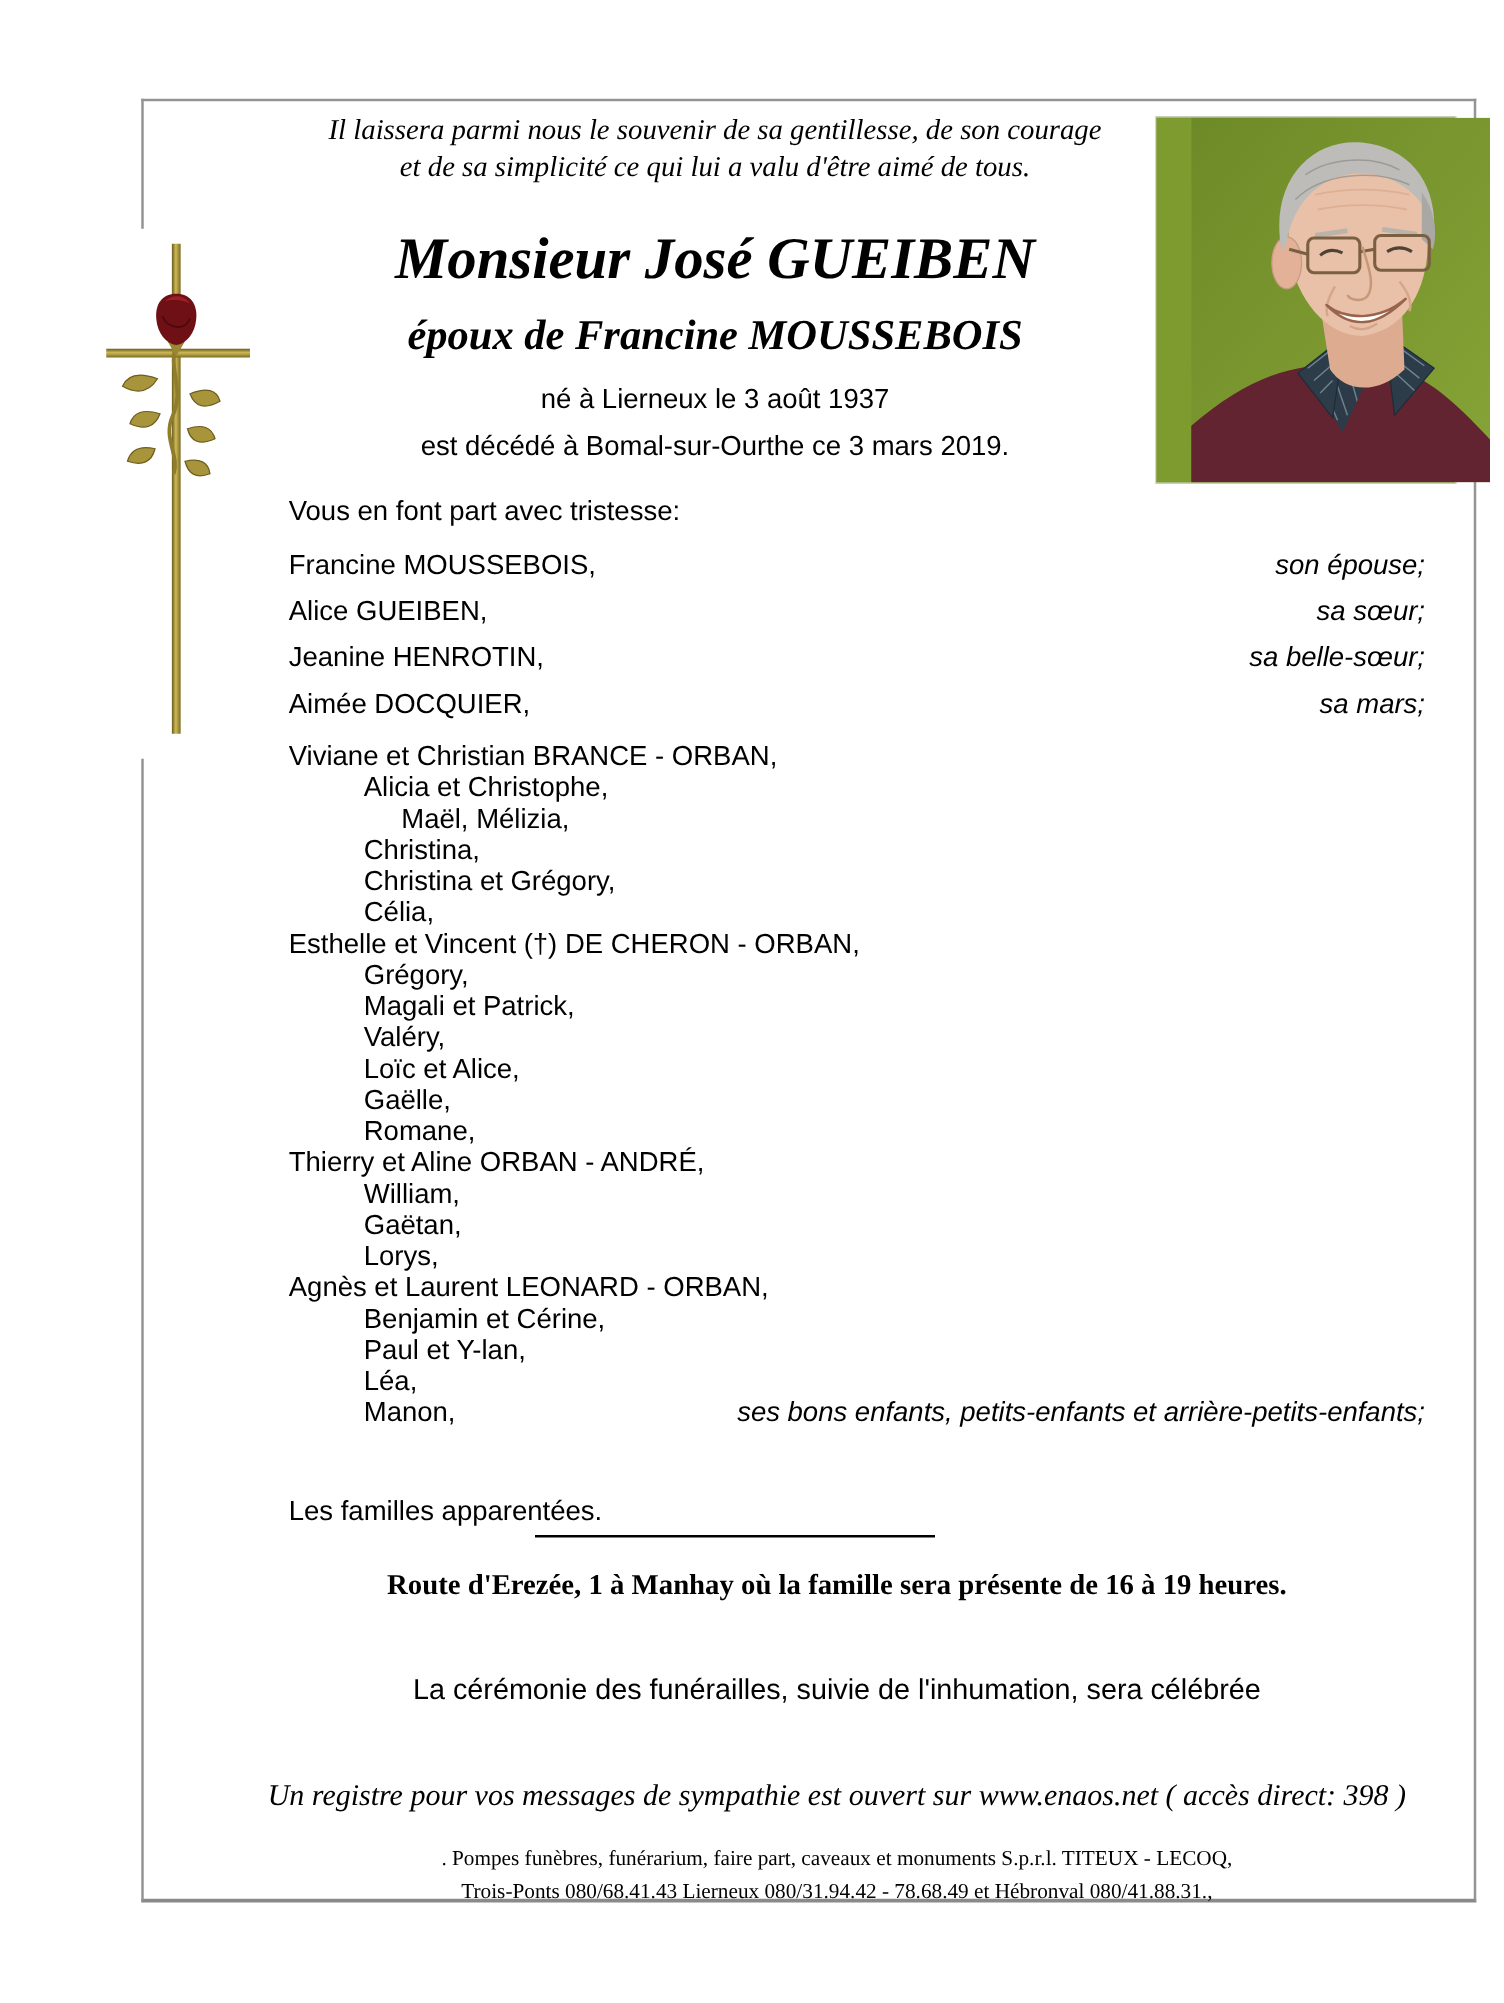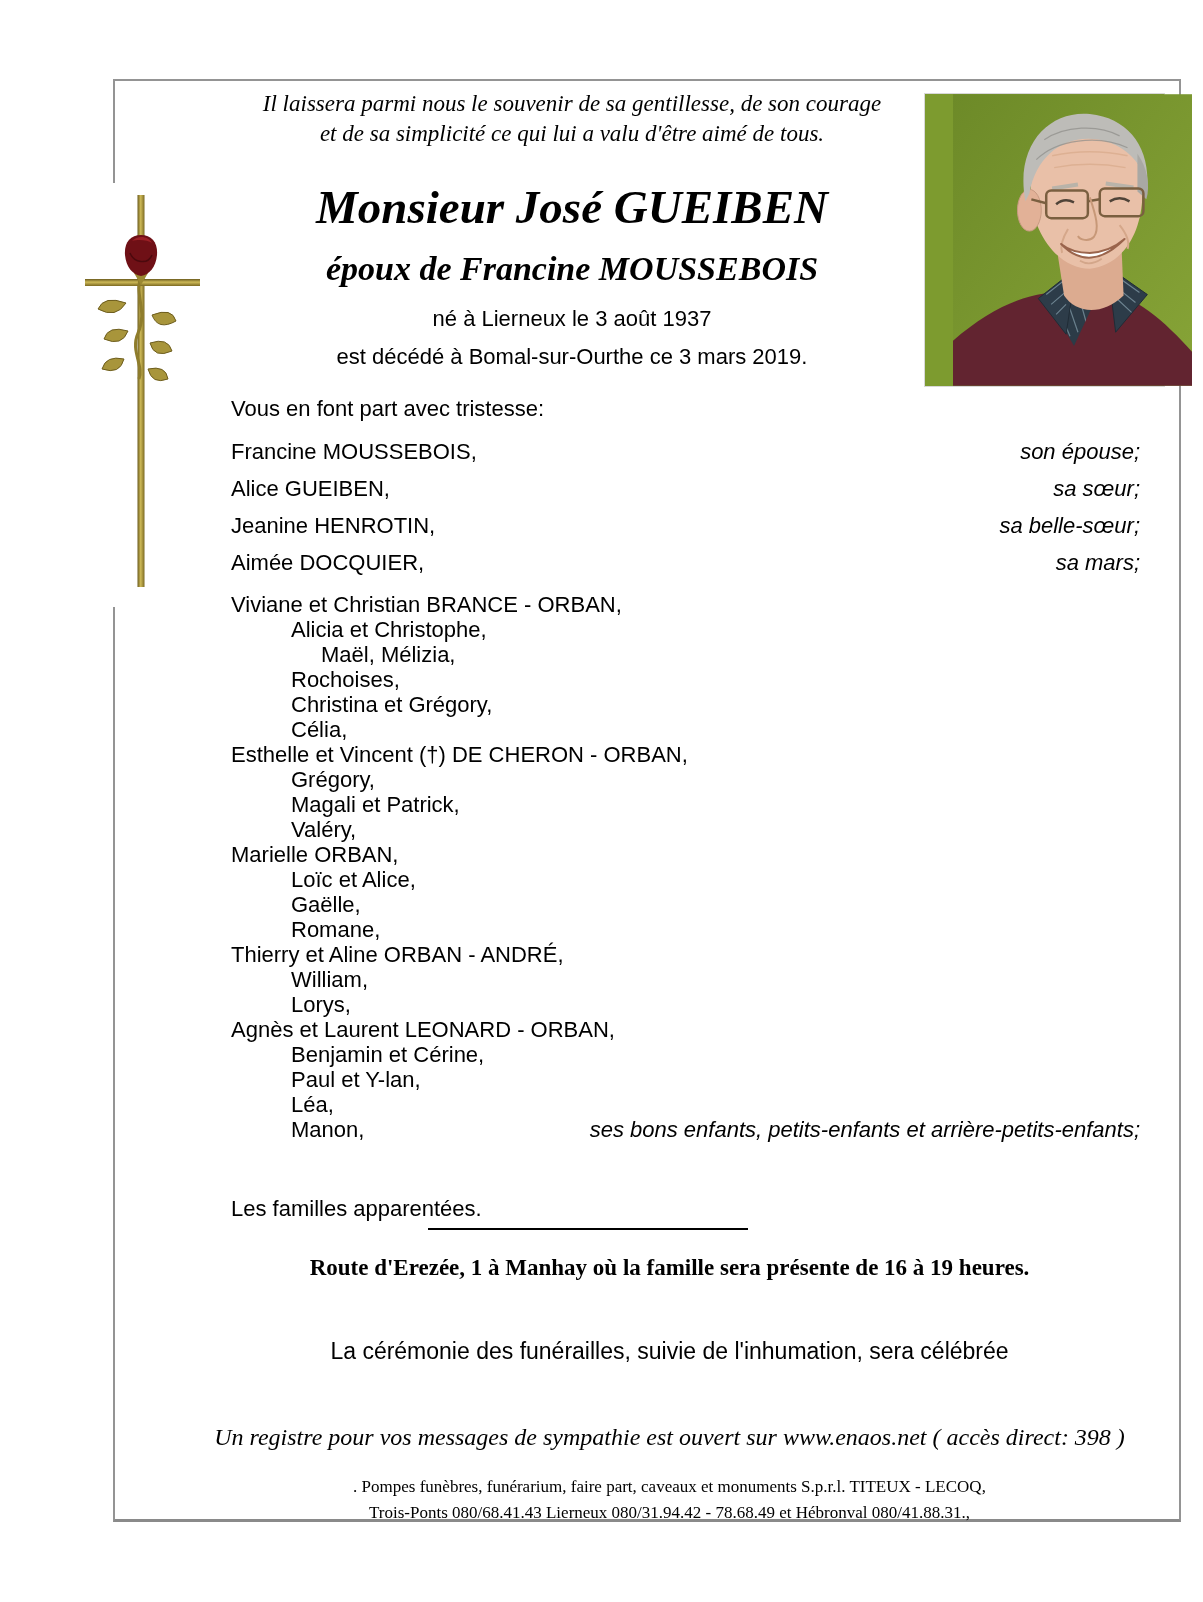--- a/index.html
+++ b/index.html
@@ -225,21 +225,21 @@
     </div>
     <div class="family-line indent-1">
       <span class="fl-text">Alicia et Christophe,</span>
 
     </div>
     <div class="family-line indent-2">
       <span class="fl-text">Maël, Mélizia,</span>
 
     </div>
     <div class="family-line indent-1">
-      <span class="fl-text">Rochoises,</span>
+      <span class="fl-text">Christina,</span>
 
     </div>
     <div class="family-line indent-1">
       <span class="fl-text">Christina et Grégory,</span>
 
     </div>
     <div class="family-line indent-1">
       <span class="fl-text">Célia,</span>
 
     </div>
@@ -252,42 +252,42 @@
 
     </div>
     <div class="family-line indent-1">
       <span class="fl-text">Magali et Patrick,</span>
 
     </div>
     <div class="family-line indent-1">
       <span class="fl-text">Valéry,</span>
 
     </div>
-    <div class="family-line">
-      <span class="fl-text">Marielle ORBAN,</span>
-
-    </div>
     <div class="family-line indent-1">
       <span class="fl-text">Loïc et Alice,</span>
 
     </div>
     <div class="family-line indent-1">
       <span class="fl-text">Gaëlle,</span>
 
     </div>
     <div class="family-line indent-1">
       <span class="fl-text">Romane,</span>
 
     </div>
     <div class="family-line">
       <span class="fl-text">Thierry et Aline ORBAN - ANDRÉ,</span>
 
     </div>
     <div class="family-line indent-1">
       <span class="fl-text">William,</span>
+
+    </div>
+    <div class="family-line indent-1">
+      <span class="fl-text">Gaëtan,</span>
 
     </div>
     <div class="family-line indent-1">
       <span class="fl-text">Lorys,</span>
 
     </div>
     <div class="family-line">
       <span class="fl-text">Agnès et Laurent LEONARD - ORBAN,</span>
 
     </div>

